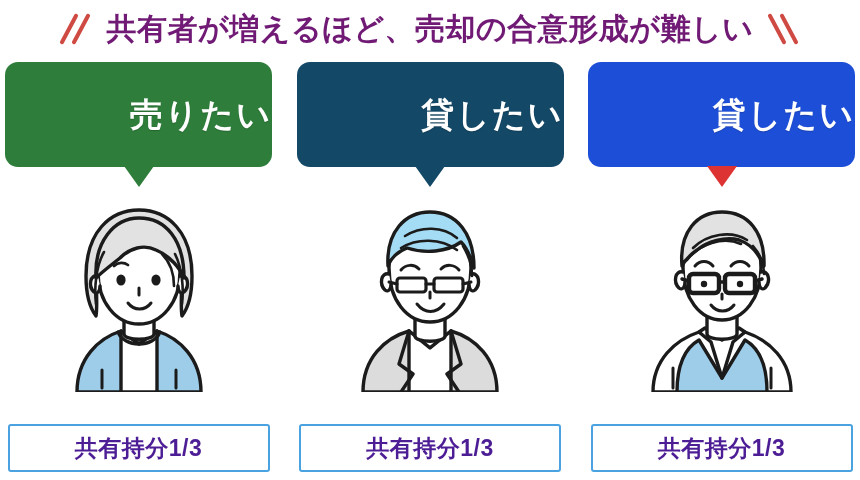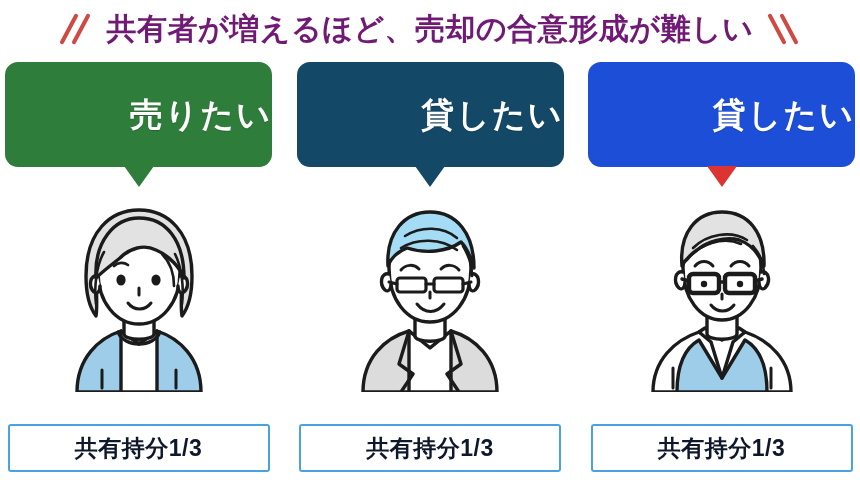--- a/index.html
+++ b/index.html
@@ -139,21 +139,21 @@
     border: 2px solid #4aa3e0;
     border-radius: 3px;
     background: #ffffff;
     display: flex;
     align-items: center;
     justify-content: center;
   }
   .share-text {
     font-size: 23px;
     font-weight: bold;
-    color: #0f172a;
+    color: #4c1d95;
     letter-spacing: 0.5px;
     line-height: 1;
   }
 </style>
 </head>
 <body>
 
 <div id="stage">
 
   <div class="title-row">

